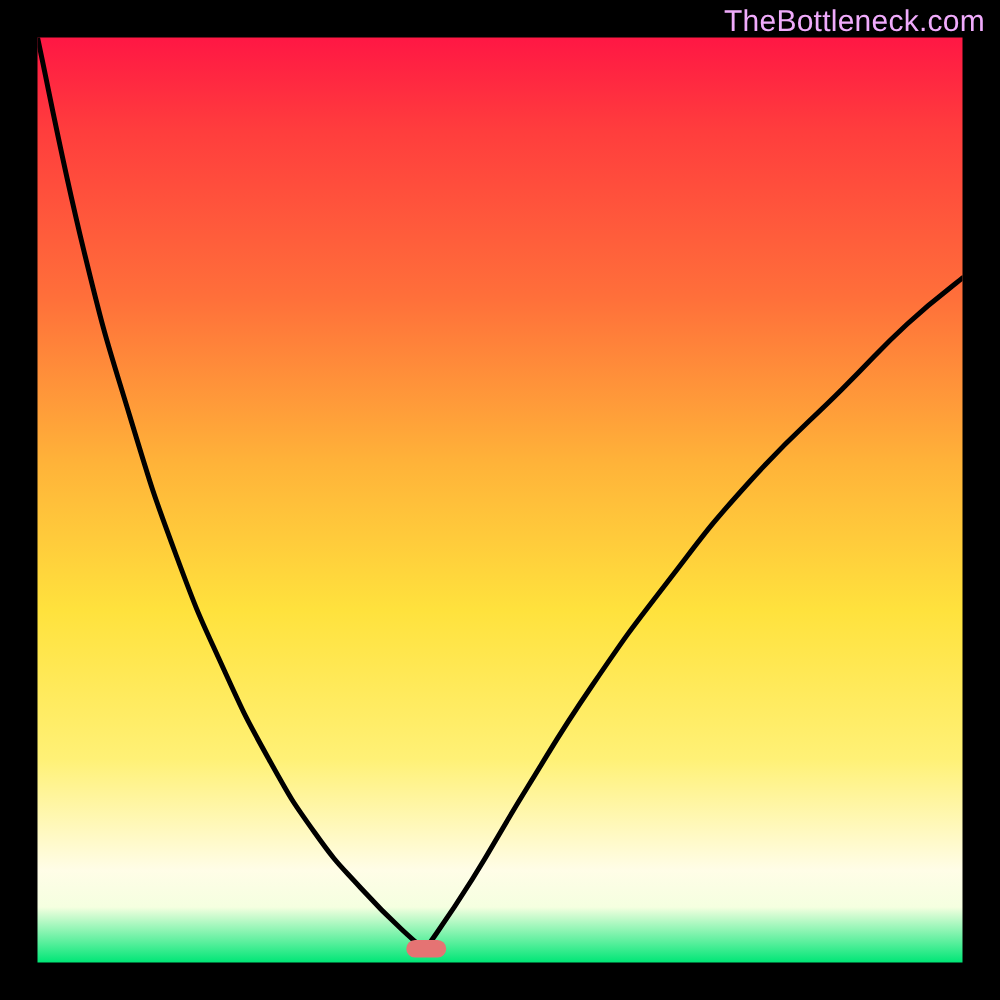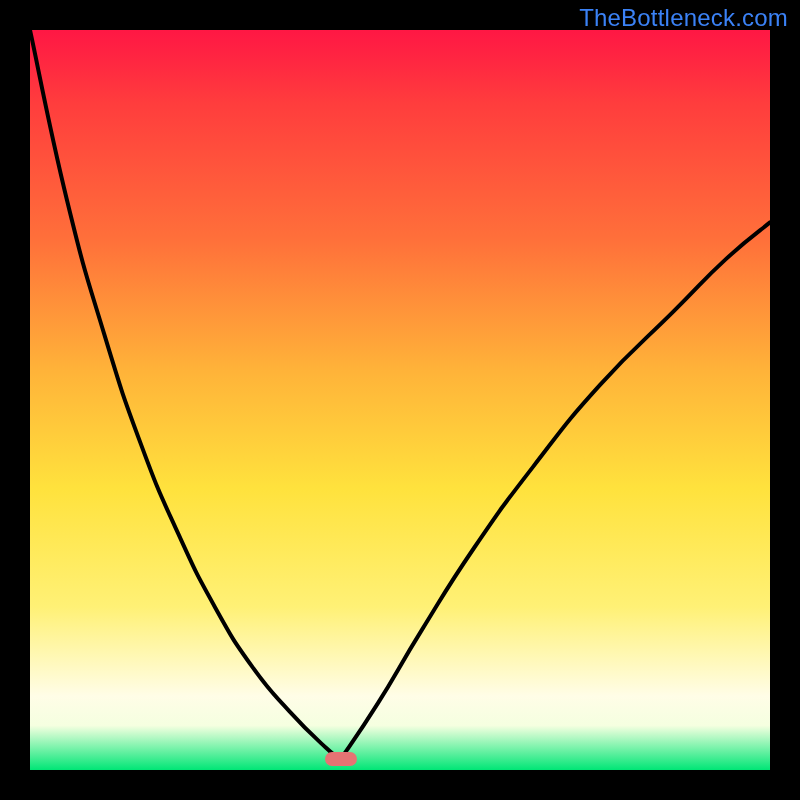--- a/index.html
+++ b/index.html
@@ -7,21 +7,21 @@
   .frame {
     position: relative;
     width: 800px;
     height: 800px;
     background: #000;
   }
   .watermark {
     position: absolute;
     top: 4px;
     right: 12px;
-    color: #3b82f6;
+    color: #f0abfc;
     font-family: Arial, Helvetica, sans-serif;
     font-size: 24px;
     font-weight: 500;
     letter-spacing: 0.2px;
     z-index: 10;
   }
   .plot-area {
     position: absolute;
     left: 30px;
     top: 30px;

